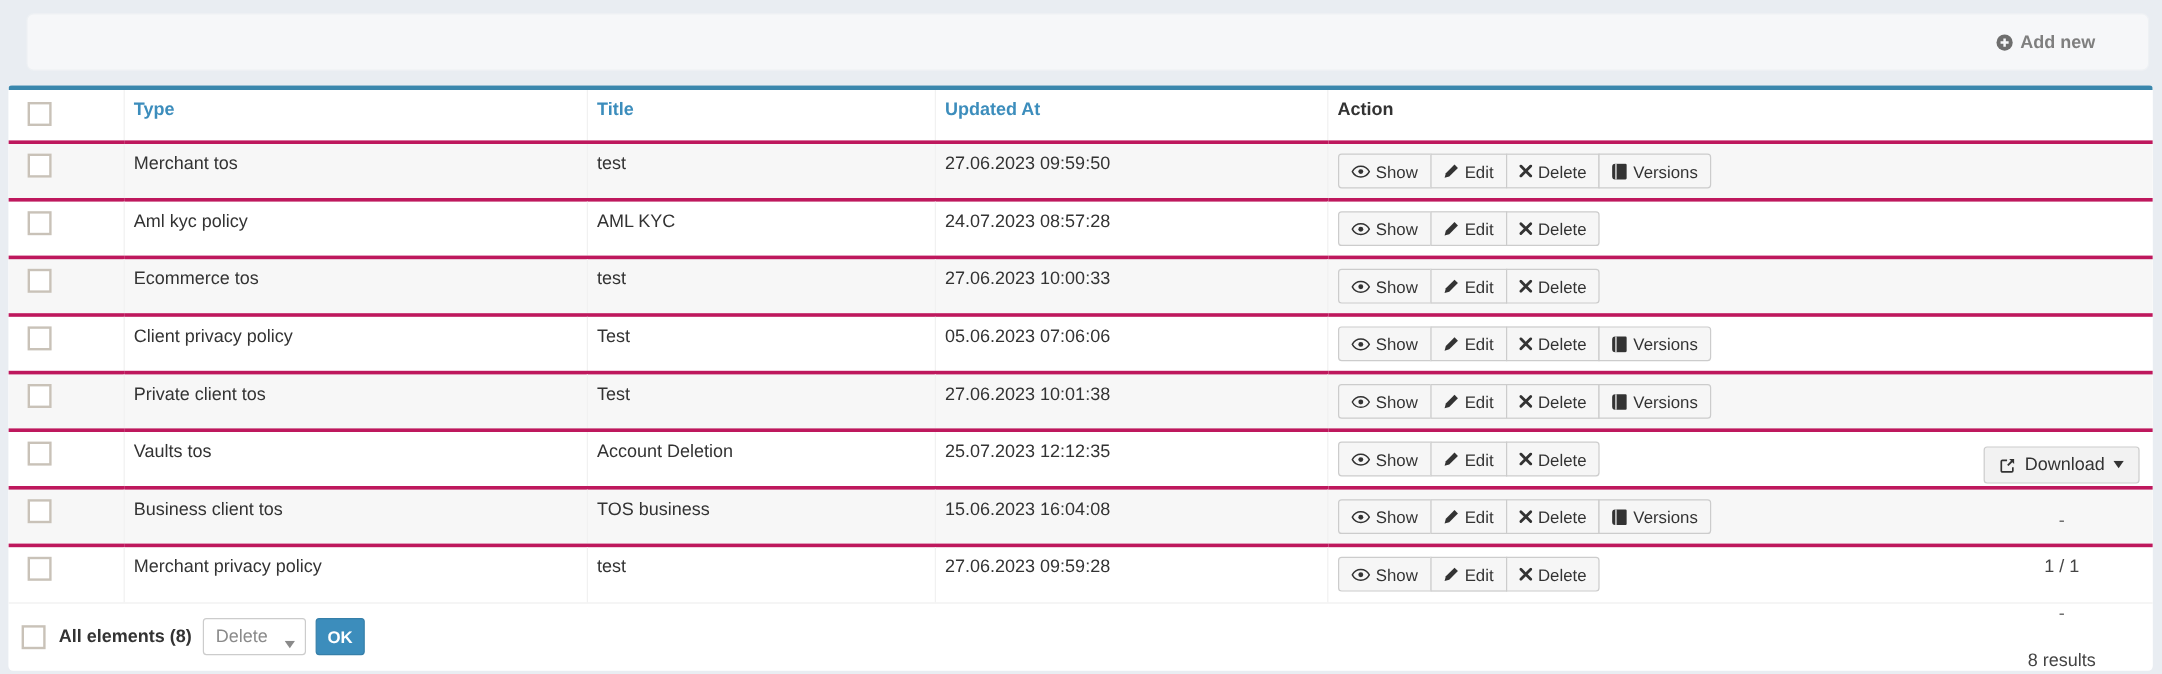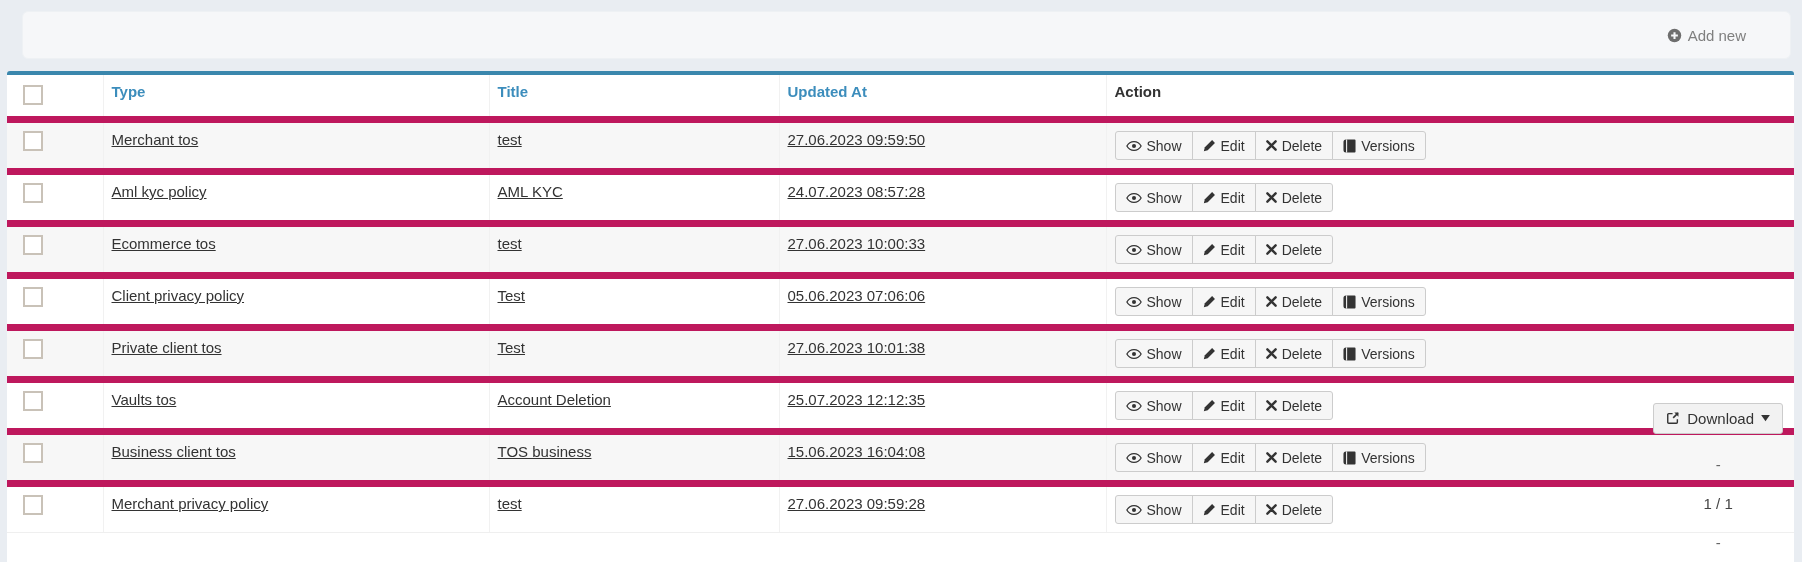--- a/index.html
+++ b/index.html
@@ -14,21 +14,21 @@
   
   .toolbar {
     position: absolute; left: 22px; top: 11px; width: 1769px; height: 48px;
     background: #f6f7f9; border: 1px solid #eef1f4; border-radius: 6px;
     box-sizing: border-box;
     display: flex; align-items: center; justify-content: flex-end;
     padding-right: 44px;
   }
   .add-new {
     display: inline-flex; align-items: center; gap: 6px;
-    color: #7f7f7f; font-size: 15px; cursor: pointer; text-decoration: none;
+    color: #7f7f7f; font-size: 15px; cursor: pointer; text-decoration: none; font-weight: bold;
   }
   
   .card {
     position: absolute; left: 7px; top: 71px; width: 1787px;
     background: #fff;
     border-top: 4px solid #3a87ad;
     border-radius: 3px 3px 4px 4px;
     box-sizing: border-box;
     overflow: hidden;
   }
@@ -43,21 +43,21 @@
   col.c-action  { width: 688px; }
   th, td {
     text-align: left; vertical-align: top;
     padding: 8px; box-sizing: border-box;
     border-right: 1px solid #f1f1f1;
   }
   th:last-child, td:last-child { border-right: none; }
   thead th { height: 40px; font-weight: bold; }
   thead .sort-link { color: #3c8dbc; text-decoration: none; font-weight: bold; }
   thead .plain-head { color: #333; }
-  tbody td { height: 47px; border-top: 7px solid #be185d; text-decoration: underline; }
+  tbody td { height: 47px; border-top: 3px solid #be185d; }
   tbody tr:nth-child(odd) td { background: #f7f7f7; }
   td.cell-check, th.cell-check { padding-left: 16px; }
   
   .checkbox {
     display: inline-block; width: 20px; height: 20px;
     background: #fff; border: 2px solid #c9c2b8; box-sizing: border-box;
     cursor: pointer;
   }
   thead .checkbox { margin-top: 2px; }
   
@@ -483,20 +483,33 @@
           <span>Delete</span>
         </button>
 
       </div>
     </td>
   </tr>
       </tbody>
   </table>
 
   <div class="footer">
+    <div class="footer-left">
+      <span class="checkbox"></span>
+      <span class="all-elements">All elements (8)</span>
+      <span class="select-box select-batch">
+        <span>Delete</span>
+        <span class="caret">
+          <svg width="9" height="7" viewBox="0 0 10 8">
+              <path d="M0 0h10L5 7z" fill="#8a8a8a"></path>
+            </svg>
+        </span>
+      </span>
+      <button class="btn-ok">OK</button>
+    </div>
 
     <div class="footer-right">
       <button class="btn-download">
         <span style="display:inline-flex;">
           <svg width="14" height="14" viewBox="0 0 16 16">
               <path d="M13 9.5v3.4a1.1 1.1 0 0 1-1.1 1.1H3.1A1.1 1.1 0 0 1 2 12.9V4.1A1.1 1.1 0 0 1 3.1 3h4.4" fill="none" stroke="#333" stroke-width="1.6"></path>
               <path d="M9.5 1.8h4.7v4.7z" fill="#333"></path>
               <path d="M13.6 2.4L8.2 7.8" stroke="#333" stroke-width="1.8"></path>
             </svg>
         </span>

